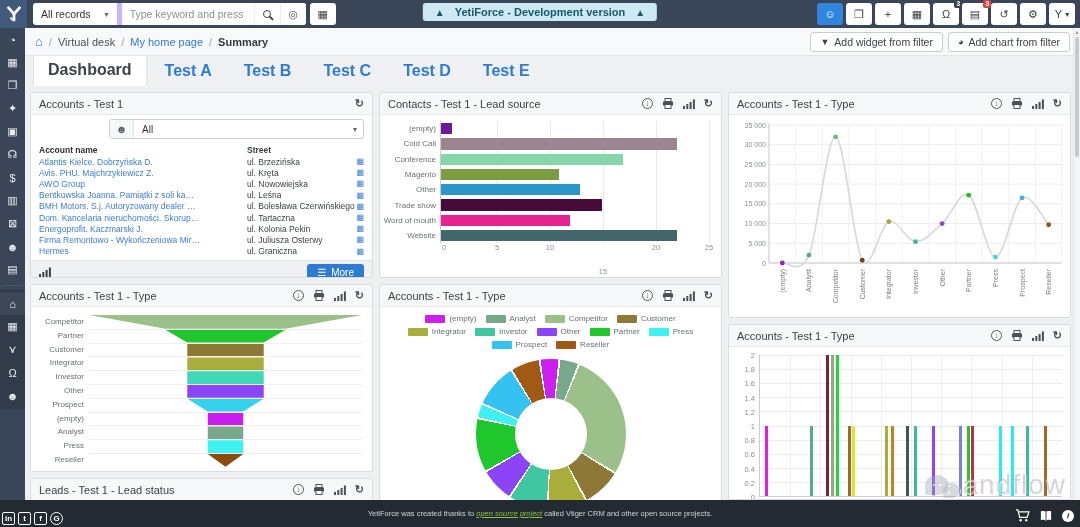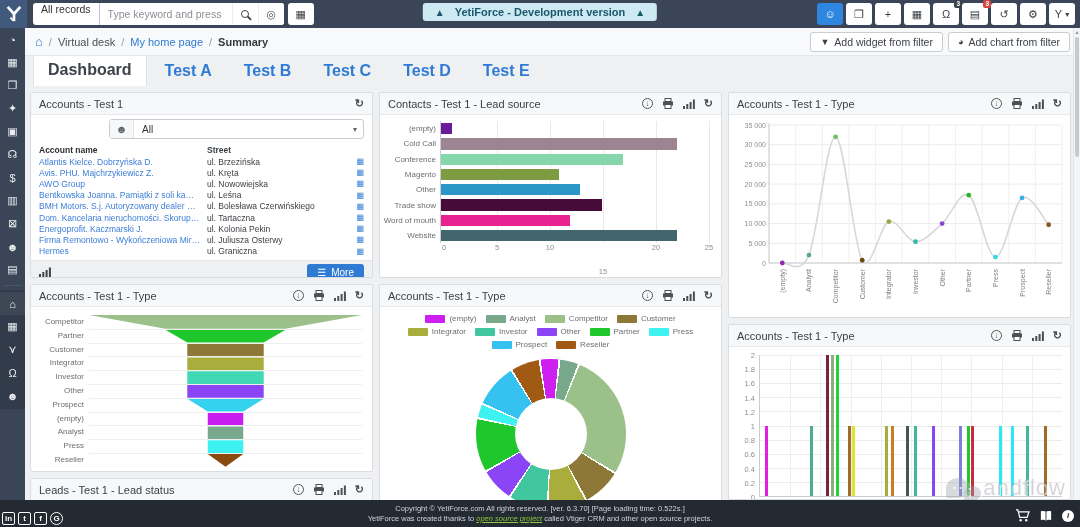--- a/index.html
+++ b/index.html
@@ -3,21 +3,21 @@
 <meta charset="utf-8">
 <style>
   html,body{margin:0;padding:0;background:#9aa0a6;}
   *{box-sizing:border-box;font-family:"Liberation Sans",sans-serif;}
   .app{position:relative;width:1080px;height:527px;background:#eef0f2;overflow:hidden;margin:0 auto;}
 
   
   .topbar{position:absolute;top:0;left:0;right:0;height:28px;background:#3a4557;display:flex;align-items:center;z-index:30;}
   .logo{width:27px;height:28px;background:#41597c;display:flex;align-items:center;justify-content:center;}
   .search-pill{margin-left:6px;height:22px;background:#fff;border-radius:3px;display:flex;align-items:center;overflow:hidden;}
-  .scope{display:flex;align-items:center;gap:14px;padding:0 8px;font-size:10.5px;color:#333;border-right:1px solid #c4b5fd;height:100%;cursor:pointer;flex-direction:column;}
+  .scope{display:flex;align-items:center;gap:14px;padding:0 8px;font-size:10.5px;color:#333;border-right:5px solid #c4b5fd;height:100%;cursor:pointer;}
   .scope .caret{color:#666;font-size:8px;}
   .search-input{border:0;outline:0;font-size:10.5px;padding:0 8px;width:132px;color:#333;}
   .search-input::placeholder{color:#8a9097;}
   .pill-btn{width:26px;height:100%;display:flex;align-items:center;justify-content:center;border-left:1px solid #eee;cursor:pointer;background:#fff;font-size:11px;color:#444;}
   .sq-btn{margin-left:4px;width:26px;height:22px;background:#fff;border-radius:3px;display:flex;align-items:center;justify-content:center;font-size:11px;color:#444;cursor:pointer;}
   .mag{width:8px;height:8px;border:1.5px solid #444;border-radius:50%;position:relative;display:inline-block;}
   .mag::after{content:"";position:absolute;width:4.5px;height:1.6px;background:#444;transform:rotate(45deg);right:-3.5px;bottom:-1.5px;}
   .banner{position:absolute;left:50%;top:3px;transform:translateX(-50%);background:#cfe9f2;color:#17586b;font-size:11px;font-weight:bold;padding:3px 12px;border-radius:3px;display:flex;align-items:center;gap:10px;white-space:nowrap;}
   .banner .warn{font-size:10px;color:#17586b;}
   .top-right{margin-left:auto;display:flex;align-items:center;gap:3px;padding-right:5px;}
@@ -64,21 +64,21 @@
   
   .filter-row{padding:4px 8px 4px 78px;}
   .filter-sel{height:20px;border:1px solid #c8cdd2;border-radius:3px;display:flex;align-items:center;background:#fff;cursor:pointer;}
   .filter-sel .person{width:24px;height:100%;display:flex;align-items:center;justify-content:center;color:#5a6268;font-size:11px;border-right:1px solid #e2e5e8;background:#f6f7f8;}
   .filter-sel .val{font-size:10px;color:#333;padding:0 8px;flex:1;}
   .filter-sel .caret{font-size:8px;color:#666;padding-right:6px;}
   .acc-table{padding:0 8px;}
   .acc-hrow{display:flex;font-size:8.5px;font-weight:bold;color:#2b2f33;height:13px;align-items:center;}
   .acc-row{display:flex;height:11.2px;align-items:center;font-size:8.5px;}
   .acc-name{width:168px;color:#3b7dd8;white-space:nowrap;overflow:hidden;text-overflow:ellipsis;padding-right:6px;cursor:pointer;}
-  .acc-street{flex:1;color:#3a3f44;white-space:nowrap;overflow:hidden;}
+  .acc-street{flex:1;color:#3a3f44;white-space:nowrap;overflow:hidden;margin-left:40px;}
   .acc-ic{color:#2f7bd4;font-size:8px;cursor:pointer;}
   .acc-foot{margin-top:3px;background:#eef0f2;border-top:1px solid #e2e5e8;height:24px;display:flex;align-items:center;padding:0 8px;}
   .more-btn{margin-left:auto;background:#2f7bd4;color:#fff;font-size:10px;border-radius:3px;padding:3px 10px;display:flex;gap:5px;align-items:center;cursor:pointer;}
 
   
   .ls-body{position:relative;padding:6px 0 0 0;}
   .ls-grid{position:absolute;top:6px;bottom:12px;left:64px;right:12px;z-index:0;}
   .ls-grid .vl{position:absolute;top:0;bottom:0;width:1px;background:#e7e9eb;}
   .ls-row{display:flex;height:15.3px;align-items:center;position:relative;z-index:1;}
   .ls-label{width:60px;text-align:right;font-size:8px;color:#6a6f74;padding-right:4px;white-space:nowrap;}
@@ -122,21 +122,21 @@
   .f-link{color:#8dc63f;text-decoration:underline;font-style:italic;cursor:pointer;}
   .socials{position:absolute;left:2px;bottom:2px;display:flex;gap:3px;align-items:center;}
   .soc{width:13px;height:13px;border:1px solid #fff;border-radius:2px;color:#fff;font-size:8px;font-weight:bold;display:flex;align-items:center;justify-content:center;cursor:pointer;background:transparent;}
   .soc.round{border-radius:50%;}
   .f-right{position:absolute;right:6px;bottom:5px;display:flex;gap:9px;align-items:center;}
   .f-right .fic{cursor:pointer;display:inline-flex;}
   .info-ic{width:12px;height:12px;border-radius:50%;background:#fff;color:#20262e;font-size:8px;font-weight:bold;display:inline-flex;align-items:center;justify-content:center;font-style:italic;}
 
   
   .watermark{position:absolute;right:14px;bottom:26px;display:flex;align-items:center;gap:2px;z-index:35;pointer-events:none;opacity:.8;}
-  .wm-text{font-size:22px;color:rgba(158,163,170,.55);text-shadow:1px 1px 0 rgba(255,255,255,.85);letter-spacing:1px;}
+  .wm-text{font-size:28px;color:rgba(158,163,170,.55);text-shadow:1px 1px 0 rgba(255,255,255,.85);letter-spacing:1px;}
   .wm-b{position:relative;border-radius:50% 50% 50% 10%;background:rgba(158,163,170,.5);box-shadow:1px 1px 0 rgba(255,255,255,.8);}
   .wm-b1{width:24px;height:20px;}
   .wm-b2{width:17px;height:15px;margin-left:-8px;margin-top:10px;}
   .wm-b::after{content:"• •";color:#fff;font-size:7px;position:absolute;left:50%;top:45%;transform:translate(-50%,-50%);letter-spacing:1px;}
 
   
   .scrollbar{position:absolute;right:0;top:28px;bottom:27px;width:7px;background:#f3f4f5;border-left:1px solid #e3e5e7;z-index:25;}
   .scrollbar .arrow{position:absolute;top:1px;left:0;right:0;text-align:center;font-size:5px;color:#8a8f94;}
   .scrollbar .thumb{position:absolute;top:9px;height:120px;left:1px;right:1px;background:#c6cacd;border-radius:3px;cursor:pointer;}
 </style>
@@ -816,21 +816,20 @@
     <span class="wm-text">andflow</span>
   </div>
 
   <footer class="footer">
     <div class="socials" id="socials">
         <span class="soc">in</span>
         <span class="soc">t</span>
         <span class="soc">f</span>
         <span class="soc round">G</span>
       </div>
-    <span class="f-line">Copyright © YetiForce.com All rights reserved. [ver. 6.3.70] [Page loading time: 0.522s.]</span>
     <span class="f-line"><span>YetiForce was created thanks to </span><span class="f-link">open source project</span><span> called Vtiger CRM and other open source projects.</span></span>
     <div class="f-right">
       <span class="fic">
           <svg width="15" height="13" viewBox="0 0 16 14">
             <path d="M1 1h2l2 8h8l2-6H4" fill="none" stroke="#fff" stroke-width="1.3"></path>
             <circle cx="6" cy="12.2" r="1.3" fill="#fff"></circle>
             <circle cx="12" cy="12.2" r="1.3" fill="#fff"></circle>
           </svg>
         </span>
       <span class="fic">

